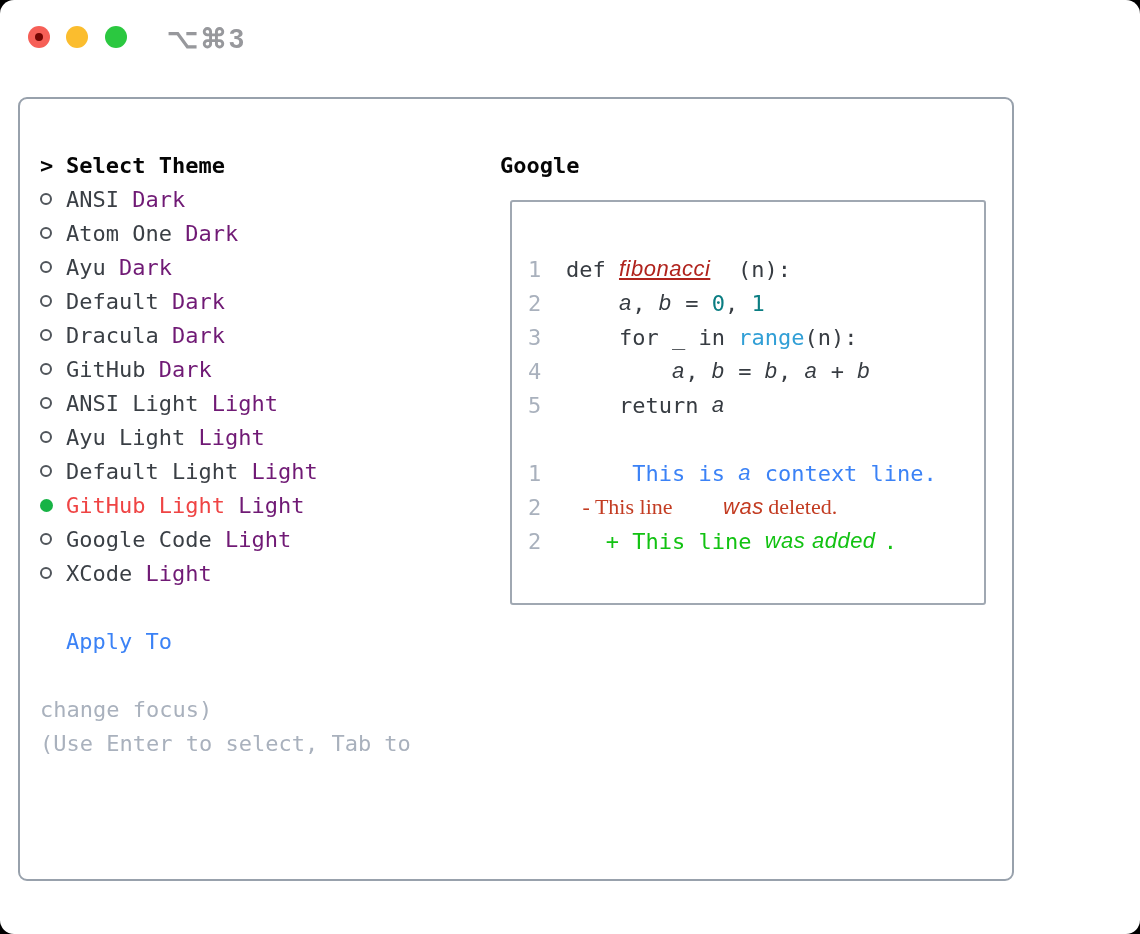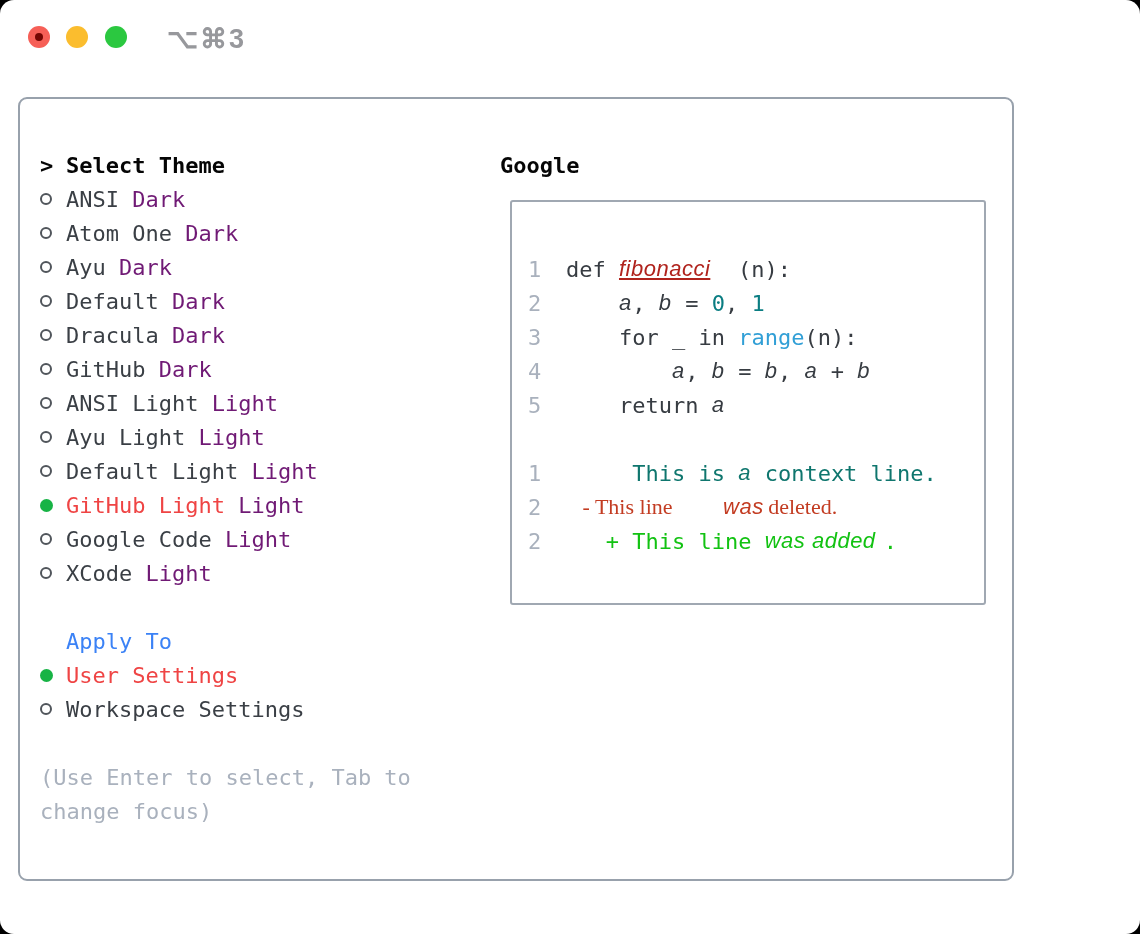--- a/index.html
+++ b/index.html
@@ -33,21 +33,21 @@
   
   .preview-hdr{position:absolute;left:500px;top:148px;height:34px;display:flex;align-items:center;font-size:22px;font-weight:bold;color:#050505;}
   .preview-box{position:absolute;left:510px;top:200px;width:476px;height:405px;border:2px solid #a0a8b2;border-radius:3px;box-sizing:border-box;background:#fff;}
   .code{position:absolute;left:16px;top:50px;right:8px;}
   .cline{height:34px;display:flex;align-items:center;font-size:22px;white-space:pre;}
   .gut{display:inline-block;width:38px;color:#a9b1bd;flex:0 0 38px;}
   .c-code{color:#373c42;}
   .c-func{color:#b0231d;text-decoration:underline;}
   .c-num{color:#0a7d82;}
   .c-blue{color:#319fd6;}
-  .c-ctx{color:#0f766e;}
+  .c-ctx{color:#3b82f6;}
   .c-del{color:#c33c22;font-family:Liberation Serif, serif;}
   .c-add{color:#12c212;}
   .it{font-family:"Liberation Sans",sans-serif;font-style:italic;display:inline-block;white-space:pre;font-size:22px;letter-spacing:0.5px;}
 </style>
 </head>
 <body>
 
 <div class="window">
 
   <div class="traffic t-close">
@@ -76,27 +76,23 @@
         <div class="row"><span class="marker"><span class="ring"></span></span><span>Default Light</span><span class="variant"> Light</span></div>
         <div class="row"><span class="marker"><span class="dotg"></span></span><span class="sel">GitHub Light</span><span class="variant"> Light</span></div>
         <div class="row"><span class="marker"><span class="ring"></span></span><span>Google Code</span><span class="variant"> Light</span></div>
         <div class="row"><span class="marker"><span class="ring"></span></span><span>XCode</span><span class="variant"> Light</span></div>
       </div>
     <div class="blank"></div>
     <div class="row">
       <span class="marker"></span>
       <span style="color:#3b82f6">Apply To</span>
     </div>
-    <div id="apply-list">
-        <div class="row"><span class="marker"><span class="dotg"></span></span><span class="sel">User Settings</span></div>
-        <div class="row"><span class="marker"><span class="ring"></span></span><span>Workspace Settings</span></div>
-      </div>
     <div class="blank"></div>
+    <div class="hint">change focus)</div>
     <div class="hint">(Use Enter to select, Tab to</div>
-    <div class="hint">change focus)</div>
   </div>
 
   <div class="preview-hdr">Google</div>
   <div class="preview-box">
     <div class="code" id="code-lines">
         <div class="cline"><span class="gut">1</span><span class="c-code">def </span><span class="c-func it" style="width: 119.07px;">fibonacci</span><span class="c-code">(n):</span></div>
         <div class="cline"><span class="gut">2</span><span class="c-code">    </span><span class="c-code it" style="width: 13.23px;">a</span><span class="c-code">, </span><span class="c-code it" style="width: 13.23px;">b</span><span class="c-code"> = </span><span class="c-num">0</span><span class="c-code">, </span><span class="c-num">1</span></div>
         <div class="cline"><span class="gut">3</span><span class="c-code">    for _ in </span><span class="c-blue">range</span><span class="c-code">(n):</span></div>
         <div class="cline"><span class="gut">4</span><span class="c-code">        </span><span class="c-code it" style="width: 13.23px;">a</span><span class="c-code">, </span><span class="c-code it" style="width: 13.23px;">b</span><span class="c-code"> = </span><span class="c-code it" style="width: 13.23px;">b</span><span class="c-code">, </span><span class="c-code it" style="width: 13.23px;">a</span><span class="c-code"> + </span><span class="c-code it" style="width: 13.23px;">b</span></div>
         <div class="cline"><span class="gut">5</span><span class="c-code">    return </span><span class="c-code it" style="width: 13.23px;">a</span></div>

